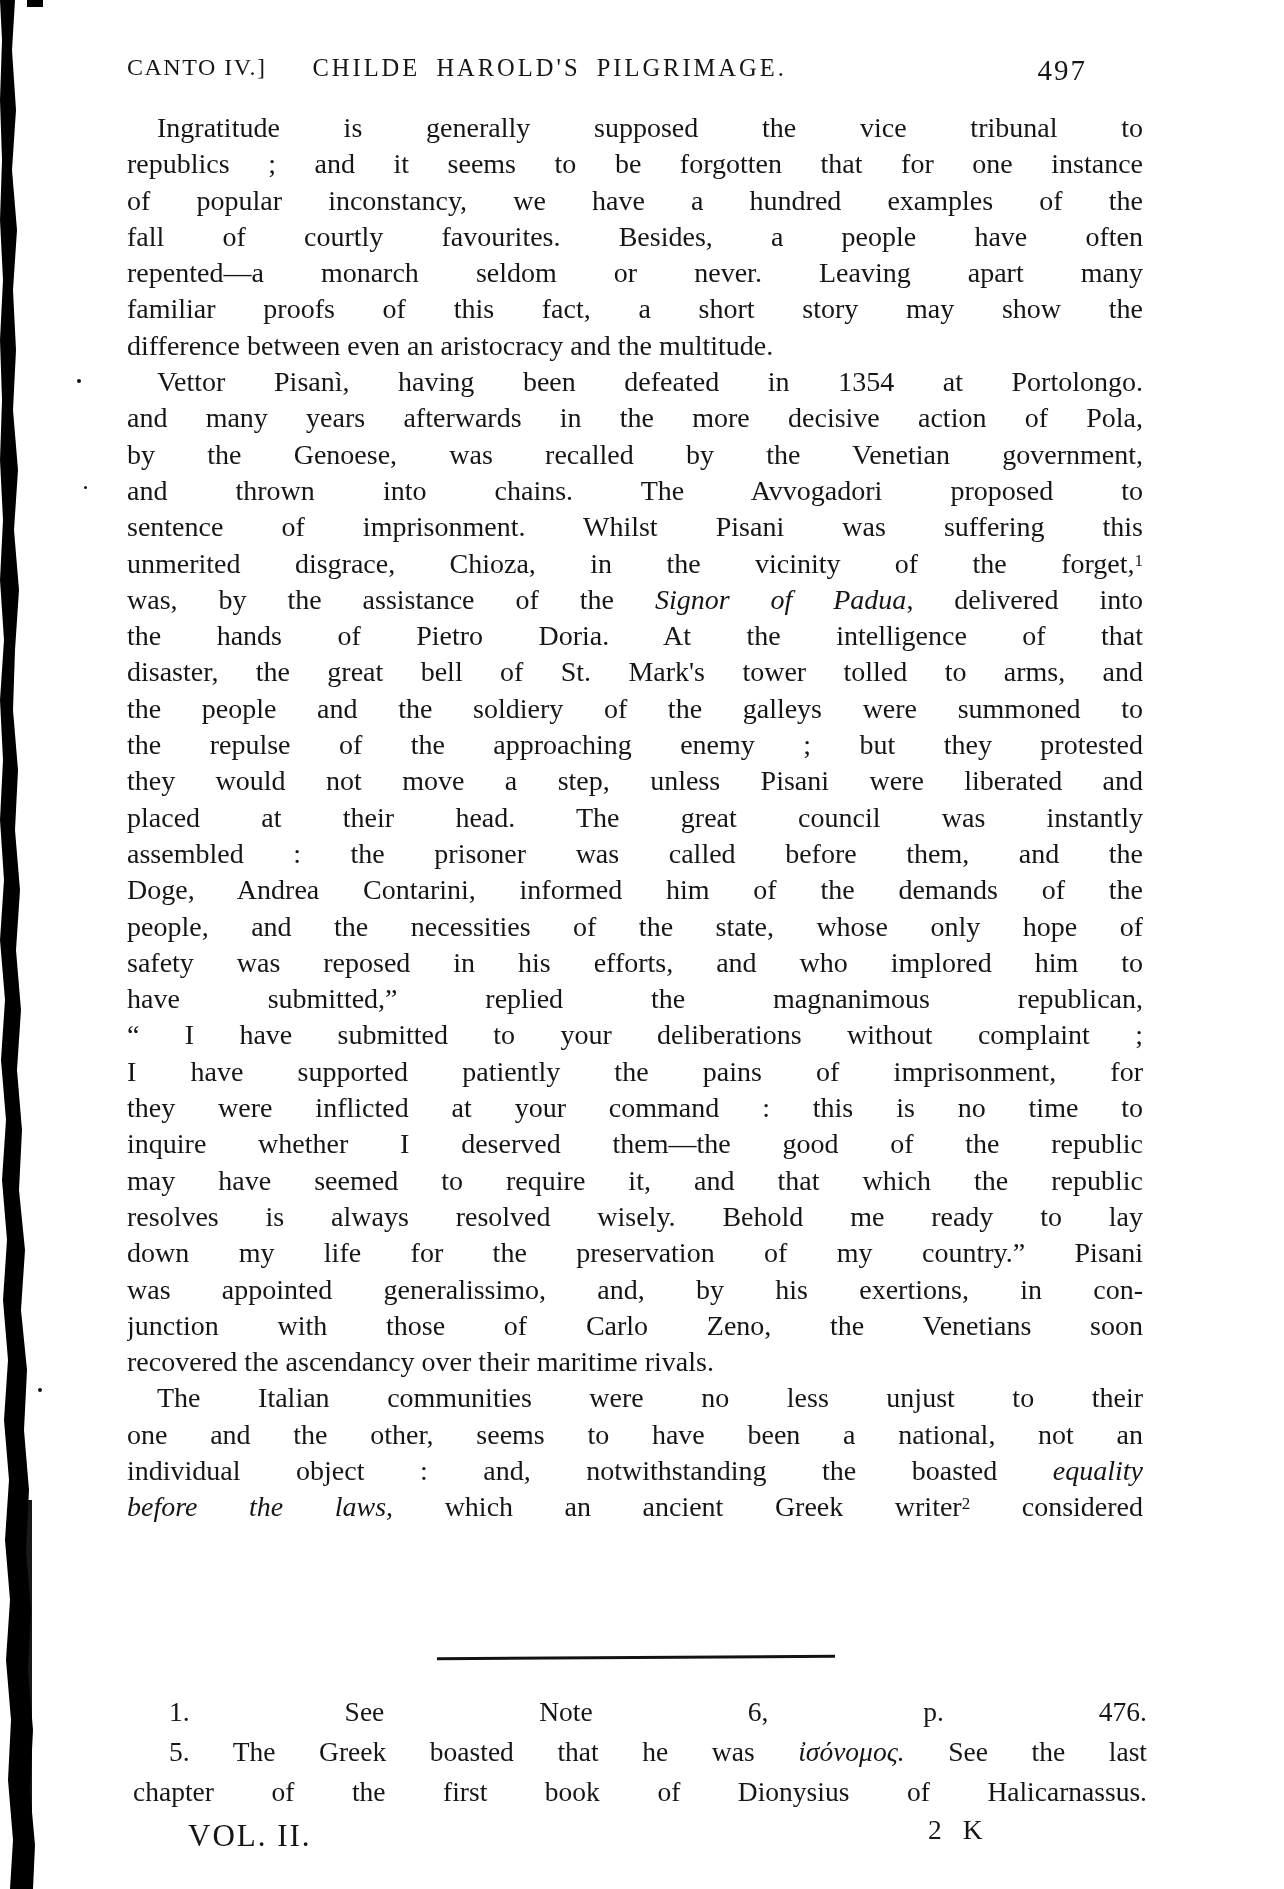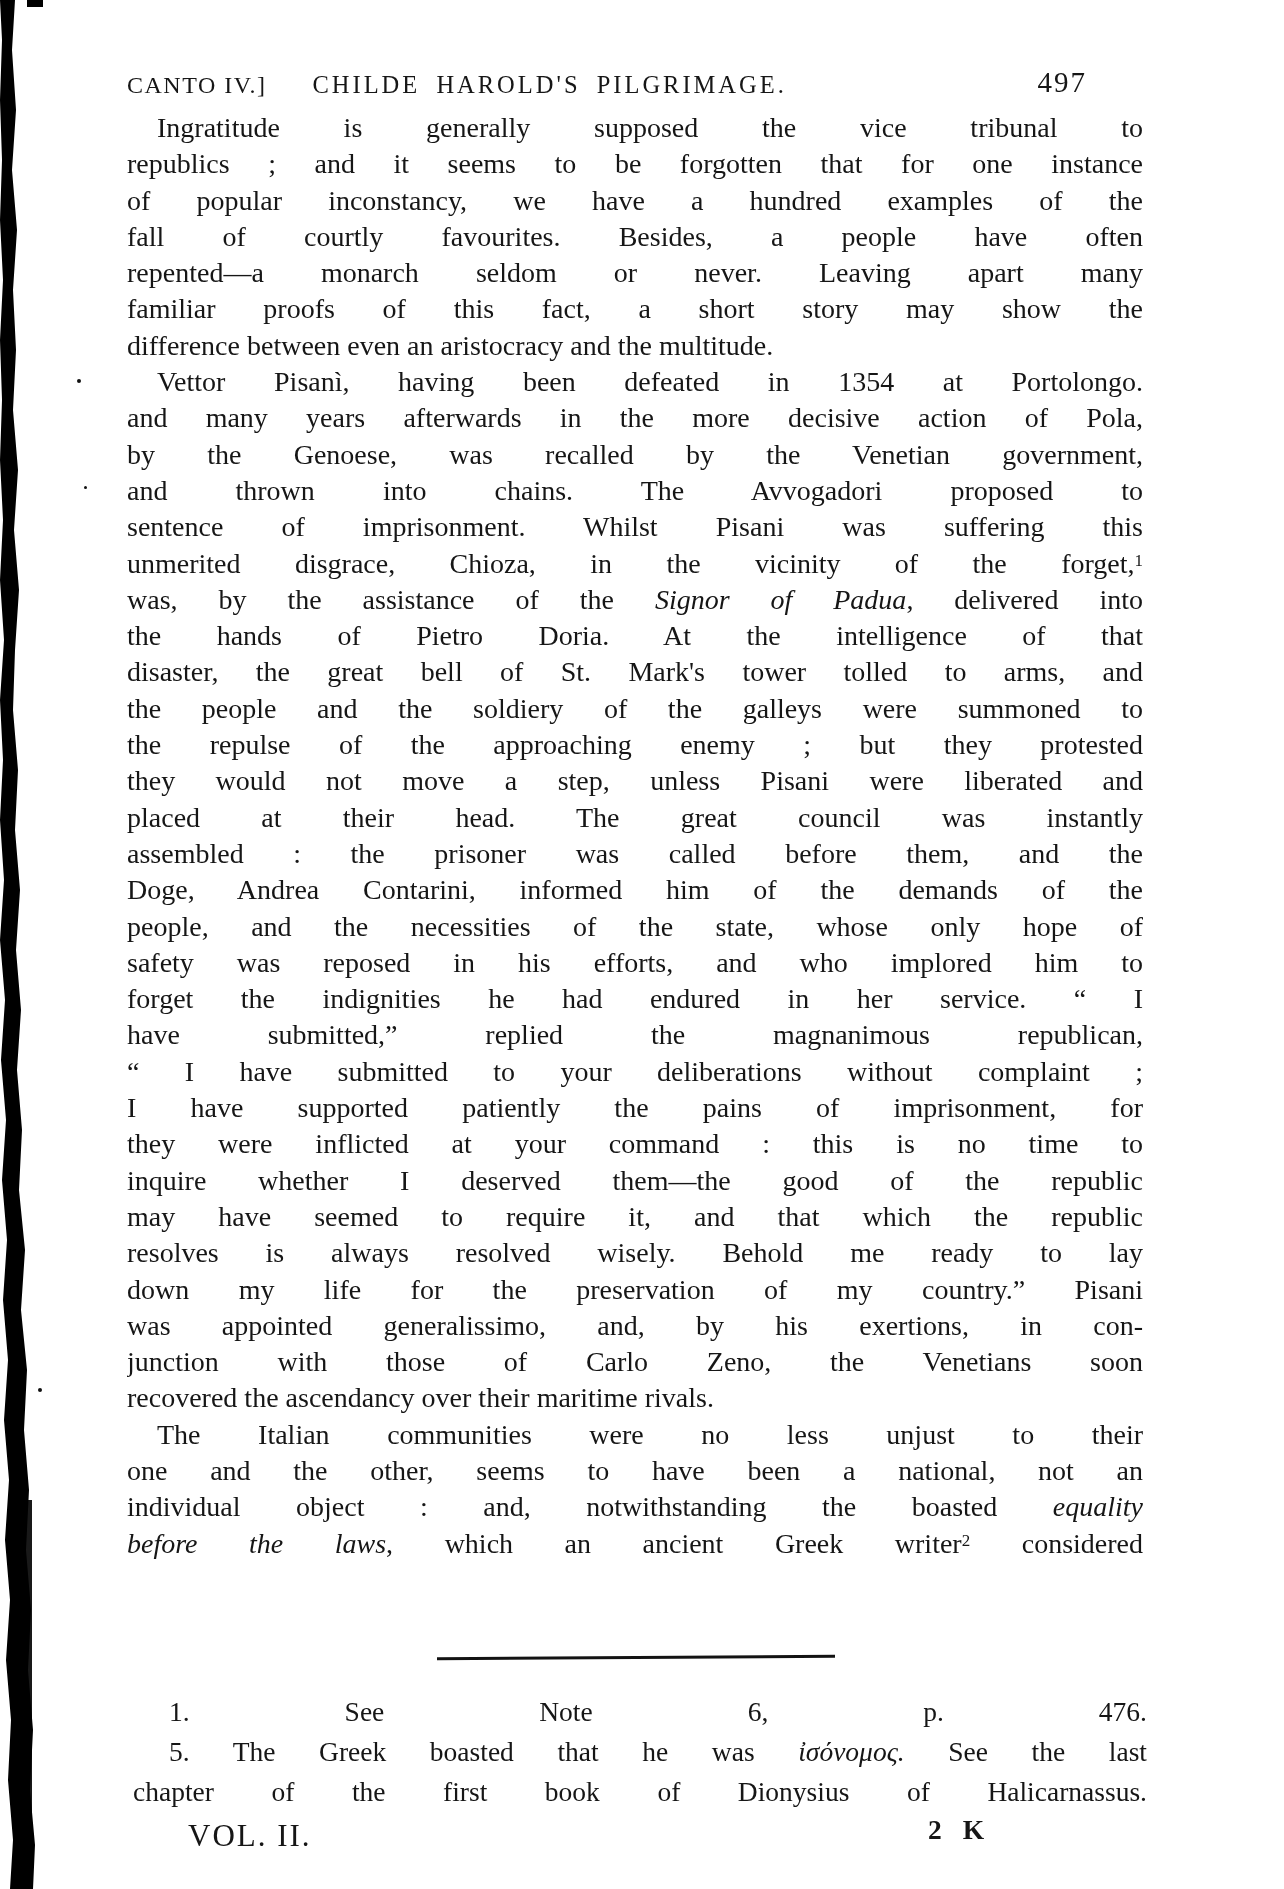--- a/index.html
+++ b/index.html
@@ -5,21 +5,21 @@
   html,body{margin:0;padding:0;}
   body{
     width:1284px;height:1889px;position:relative;overflow:hidden;
     background:#ffffff;color:#161616;
     font-family:"Liberation Serif", serif;
     -webkit-font-smoothing:antialiased;
   }
   
   .header{
     position:absolute;top:54px;left:127px;width:1016px;
-    display:flex;align-items:flex-end;margin-top:12px;
+    display:flex;align-items:flex-start;
   }
   .canto{font-size:24px;letter-spacing:1.5px;white-space:nowrap;}
   .title{font-size:24.5px;letter-spacing:3px;word-spacing:7px;margin-left:46px;white-space:nowrap;}
   .pagenum{font-size:29px;letter-spacing:2px;margin-left:auto;margin-right:56px;}
   
   .bodytext{position:absolute;top:110px;left:127px;width:1016px;}
   .line{
     font-size:28px;height:36.3px;line-height:36.3px;overflow:hidden;
     text-align:justify;text-align-last:justify;
   }
@@ -33,21 +33,21 @@
     background:#131313;transform:rotate(-0.35deg);
   }
   .footnotes{position:absolute;top:1692px;left:133px;width:1014px;}
   .fline{
     font-size:27.5px;height:40px;line-height:40px;overflow:hidden;
     text-align:justify;text-align-last:justify;
   }
   .fnindent{padding-left:36px;}
   
   .volume{position:absolute;left:188px;top:1818px;font-size:31px;letter-spacing:2px;}
-  .signature{position:absolute;left:928px;top:1814px;font-size:27.5px;letter-spacing:1px;word-spacing:12px;font-weight:bold;}
+  .signature{position:absolute;left:928px;top:1814px;font-size:27.5px;letter-spacing:1px;word-spacing:12px;}
   
   .artifact{position:absolute;left:0;top:0;width:44px;height:1889px;}
   .speck{position:absolute;background:#111;border-radius:50%;}
   .speck.s1{left:77px;top:379px;width:4px;height:4px;}
   .speck.s2{left:84px;top:486px;width:3px;height:3px;}
   .speck.s3{left:38px;top:1388px;width:4px;height:4px;}
 </style>
 </head>
 <body>
 
@@ -86,21 +86,20 @@
   <div class="line">the hands of Pietro Doria.  At the intelligence of that</div>
   <div class="line">disaster, the great bell of St. Mark's tower tolled to arms, and</div>
   <div class="line">the people and the soldiery of the galleys were summoned to</div>
   <div class="line">the repulse of the approaching enemy ; but they protested</div>
   <div class="line">they would not move a step, unless Pisani were liberated and</div>
   <div class="line">placed at their head.  The great council was instantly</div>
   <div class="line">assembled : the prisoner was called before them, and the</div>
   <div class="line">Doge, Andrea Contarini, informed him of the demands of the</div>
   <div class="line">people, and the necessities of the state, whose only hope of</div>
   <div class="line">safety was reposed in his efforts, and who implored him to</div>
-  <div class="line">forget the indignities he had endured in her service.  “ I</div>
   <div class="line">have submitted,” replied the magnanimous republican,</div>
   <div class="line">“ I have submitted to your deliberations without complaint ;</div>
   <div class="line">I have supported patiently the pains of imprisonment, for</div>
   <div class="line">they were inflicted at your command : this is no time to</div>
   <div class="line">inquire whether I deserved them—the good of the republic</div>
   <div class="line">may have seemed to require it, and that which the republic</div>
   <div class="line">resolves is always resolved wisely.  Behold me ready to lay</div>
   <div class="line">down my life for the preservation of my country.”  Pisani</div>
   <div class="line">was appointed generalissimo, and, by his exertions, in con-</div>
   <div class="line">junction with those of Carlo Zeno, the Venetians soon</div>

